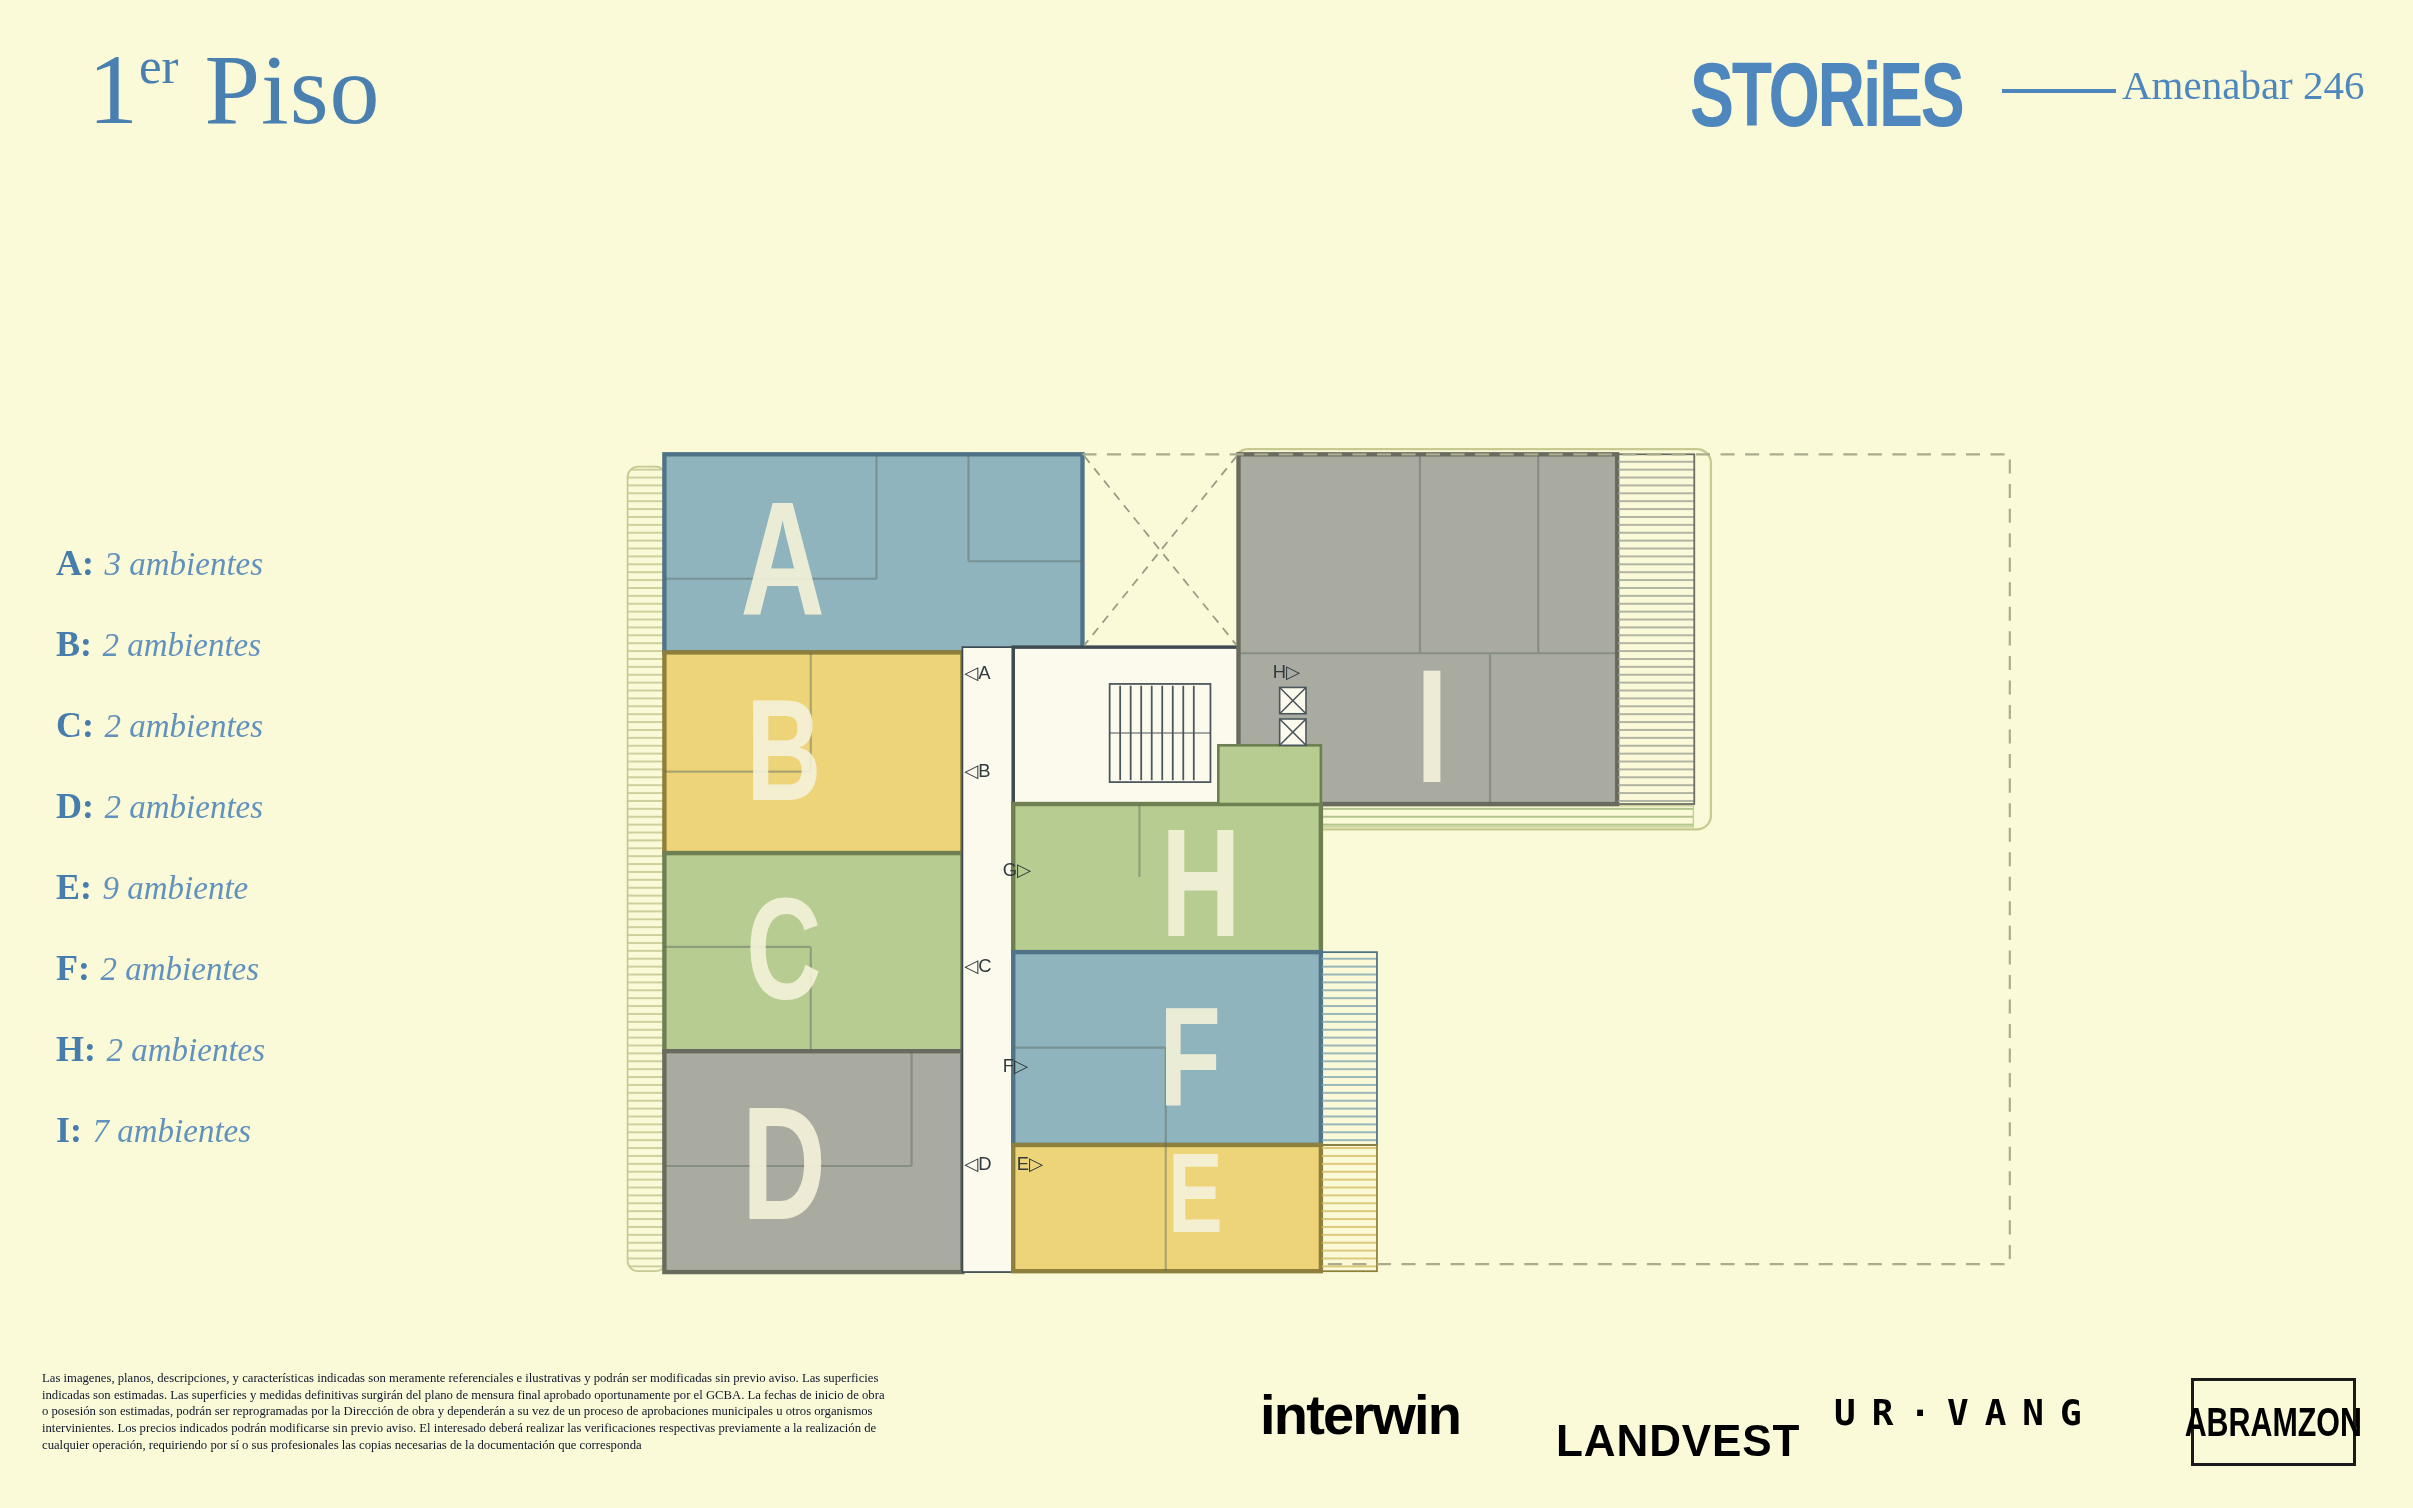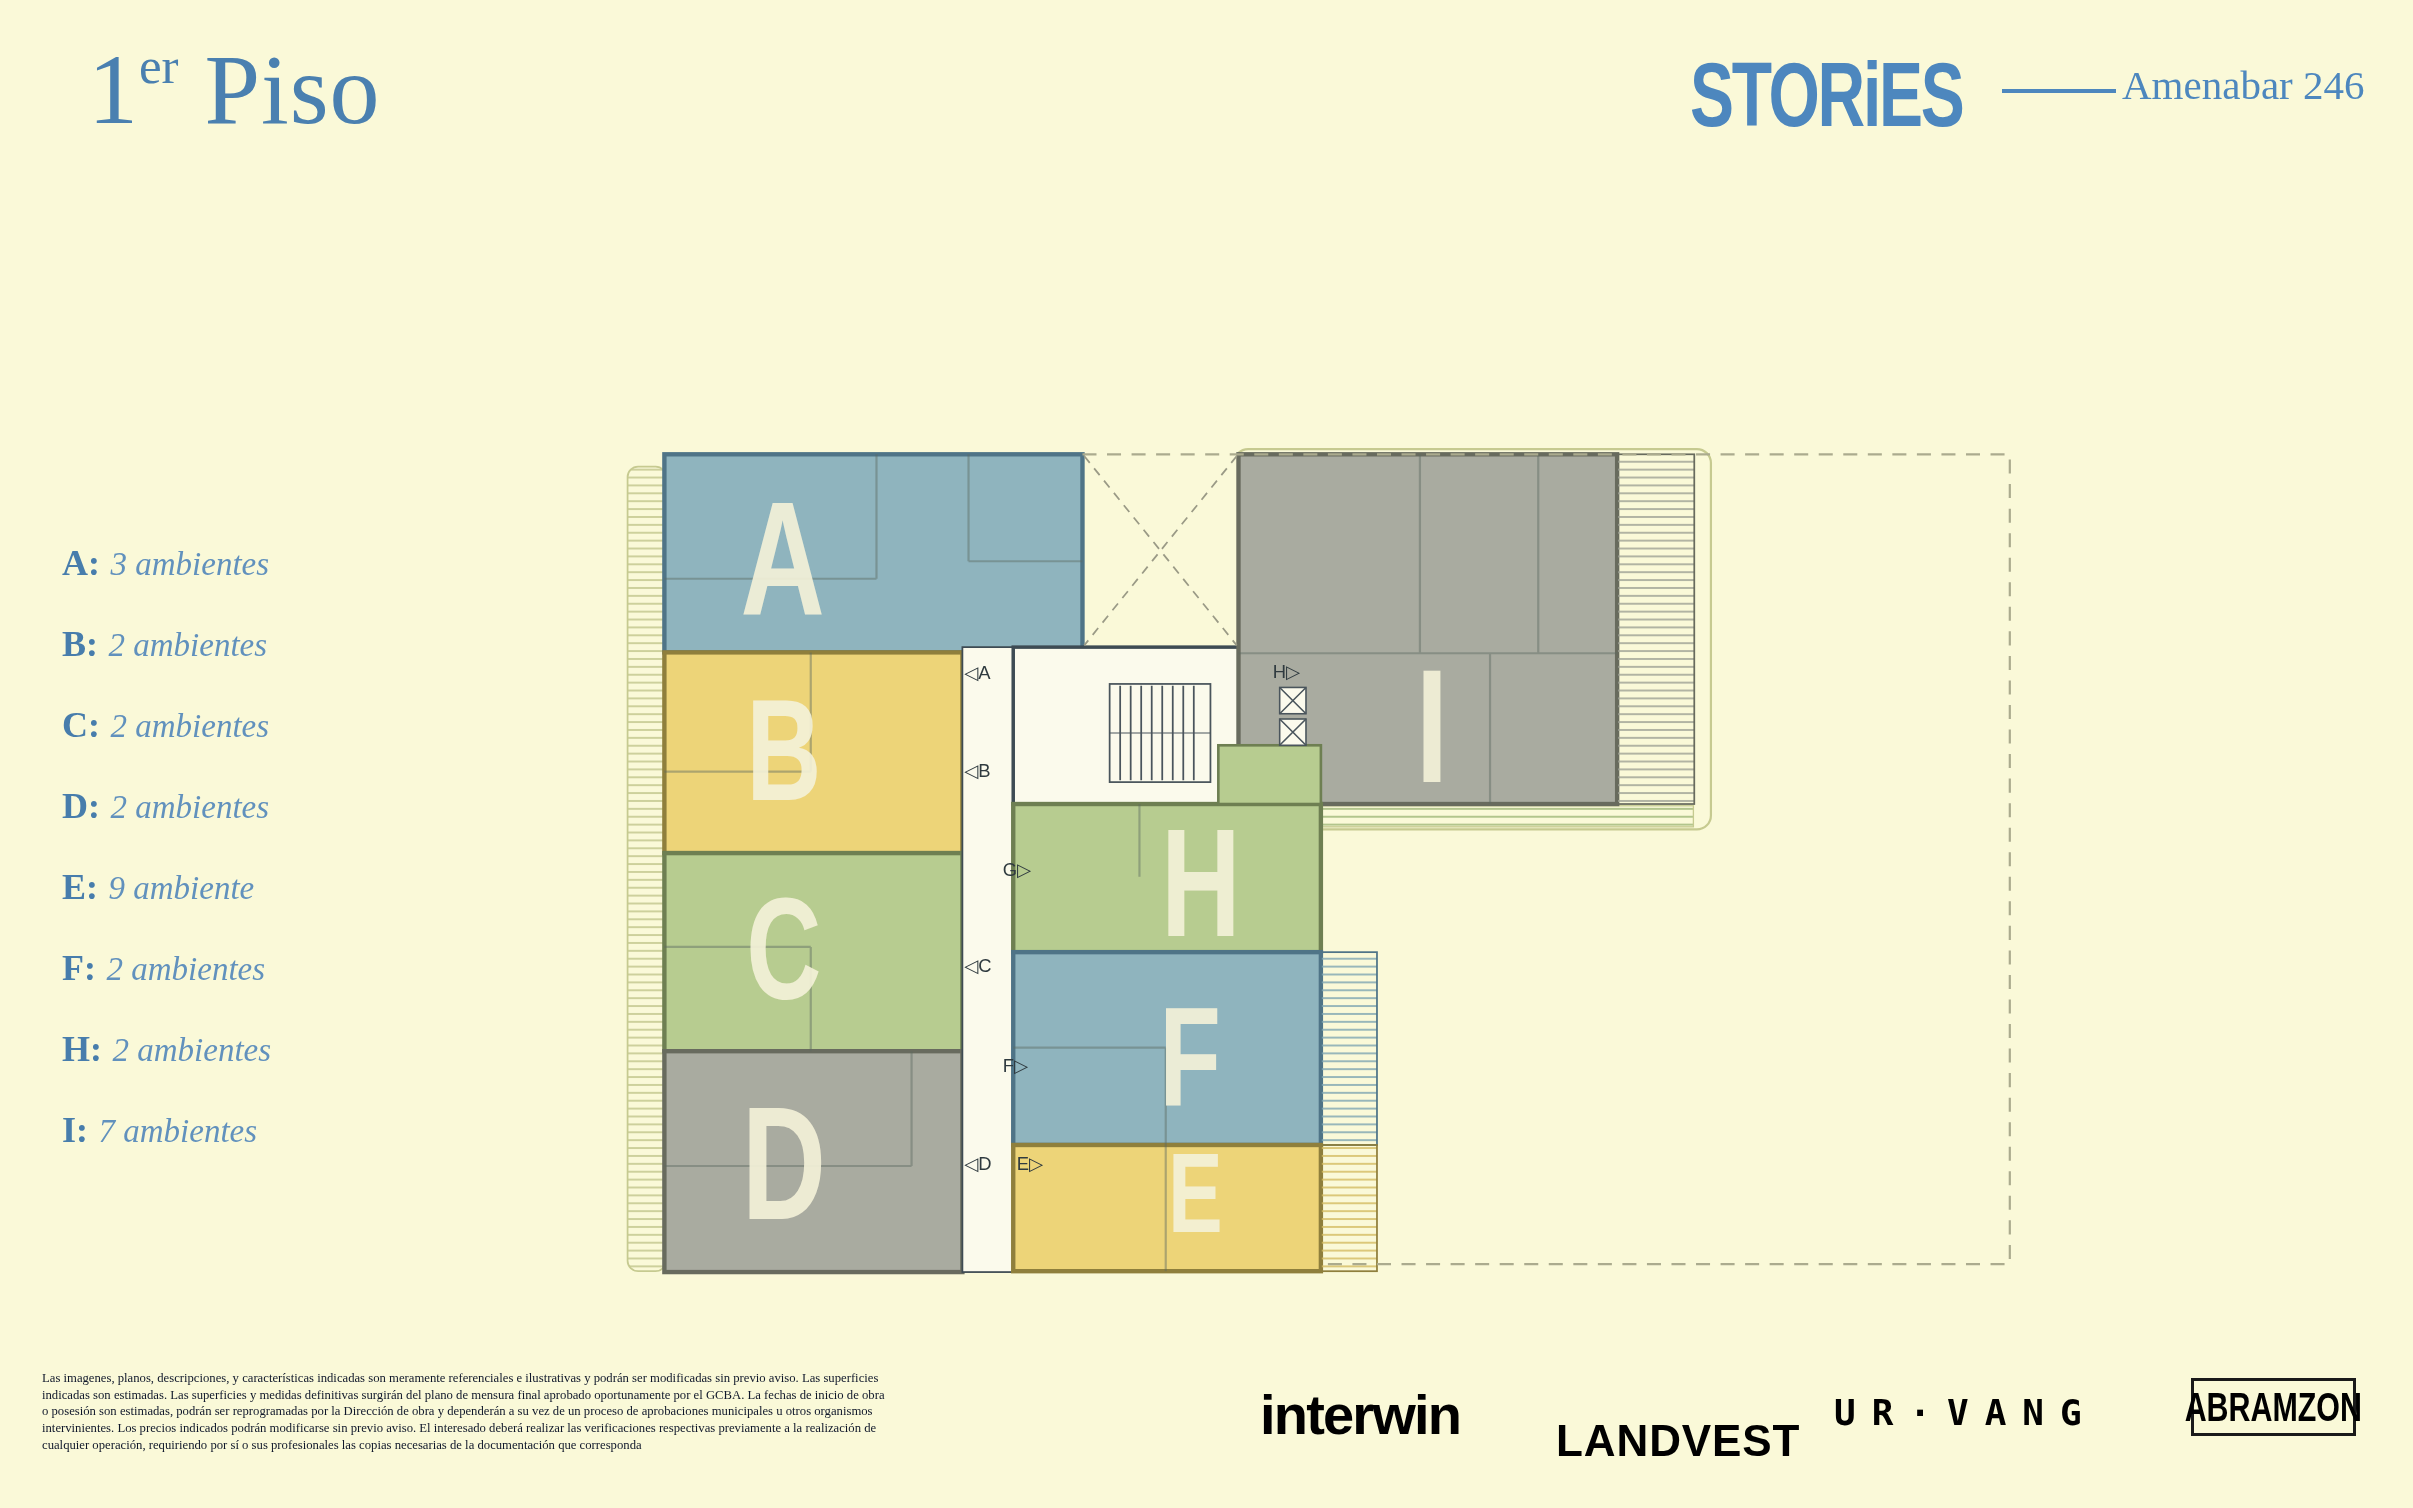--- a/index.html
+++ b/index.html
@@ -9,35 +9,35 @@
   
   .title{left:88px;top:32px;font-size:100px;color:#4A80B0;letter-spacing:0.9px;}
   .title sup{font-size:51px;position:relative;top:-5.3px;letter-spacing:0;}
   .brand{left:1690px;top:42px;font-family:"Liberation Sans",sans-serif;font-weight:bold;
          font-size:75px;color:#4D87BE;letter-spacing:-2.6px;transform:scale(.88,1.22);
          transform-origin:left top;white-space:nowrap;}
   .brand-rule{left:2002px;top:89px;width:114px;height:3.5px;background:#4D87BE;}
   .address{left:2122px;top:61px;font-size:41px;color:#4D87BE;white-space:nowrap;}
   
   .legend{left:56px;top:545px;}
-  .legend-row{line-height:37px;margin-bottom:37px;white-space:nowrap;margin-left:6px;}
+  .legend-row{line-height:37px;margin-bottom:37px;white-space:nowrap;}
   .lk{font-weight:bold;font-size:36px;color:#477DAC;}
   .lv{font-style:italic;font-size:33px;color:#6191BD;margin-left:10.5px;}
   
   .plan{left:0;top:0;}
   .big-letter{font-family:"Liberation Sans",sans-serif;font-weight:bold;opacity:.92;}
   .entry-label{font-family:"Liberation Sans",sans-serif;font-size:21px;fill:#2F3A3F;}
   
   .disclaimer{left:42px;top:1370px;font-size:12.7px;line-height:16.7px;color:#0f172a;}
   .logo{font-family:"Liberation Sans",sans-serif;color:#000000;white-space:nowrap;}
   .logo-interwin{left:1260px;top:1382px;font-size:56px;font-weight:bold;letter-spacing:-1.8px;}
   .logo-landvest{left:1556px;top:1396px;font-size:44px;font-weight:bold;letter-spacing:0.9px;margin-top:20px;}
   .logo-urvang{left:1834px;top:1392px;font-family:"DejaVu Sans Mono",monospace;
                font-size:36px;font-weight:bold;letter-spacing:16px;}
-  .logo-abramzon{left:2191px;top:1378px;width:165px;height:58px;border:3.5px solid #1A1A1A;
+  .logo-abramzon{left:2191px;top:1378px;width:165px;height:88px;border:3.5px solid #1A1A1A;
                  display:flex;align-items:center;justify-content:center;box-sizing:border-box;}
   .logo-abramzon span{font-size:32px;font-weight:bold;transform:scale(.95,1.25);letter-spacing:0;}
 </style>
 </head>
 <body>
 
 <div class="page">
 
   <div class="abs title"><span>1</span><sup>er</sup>&nbsp;<span>Piso</span></div>
 

